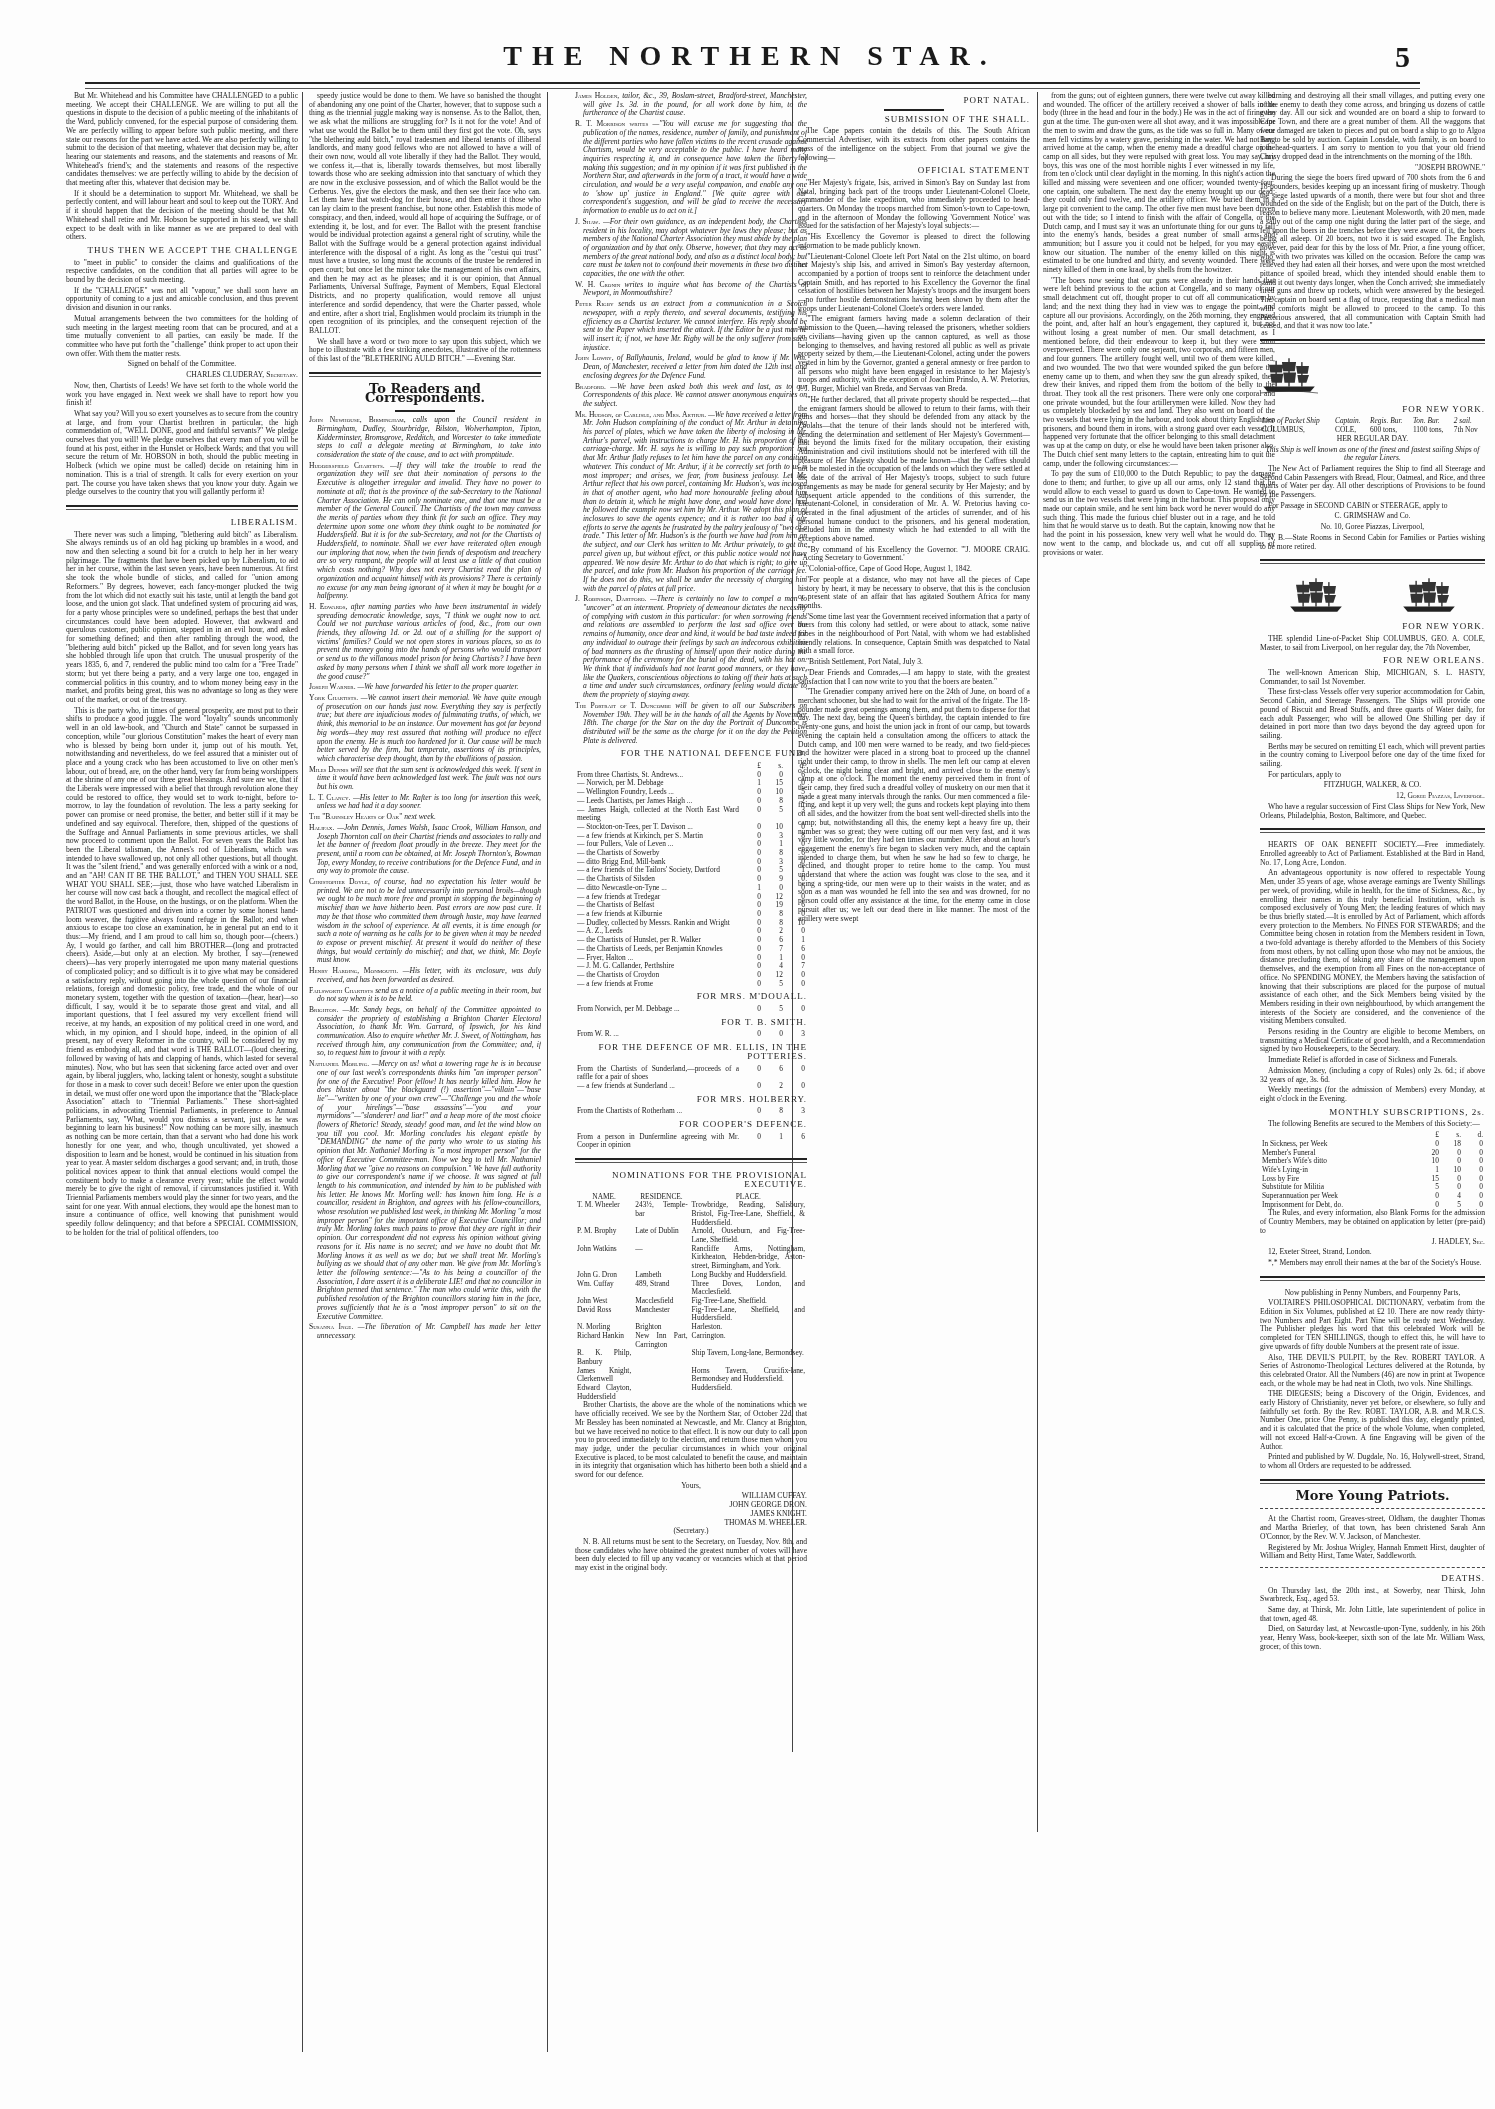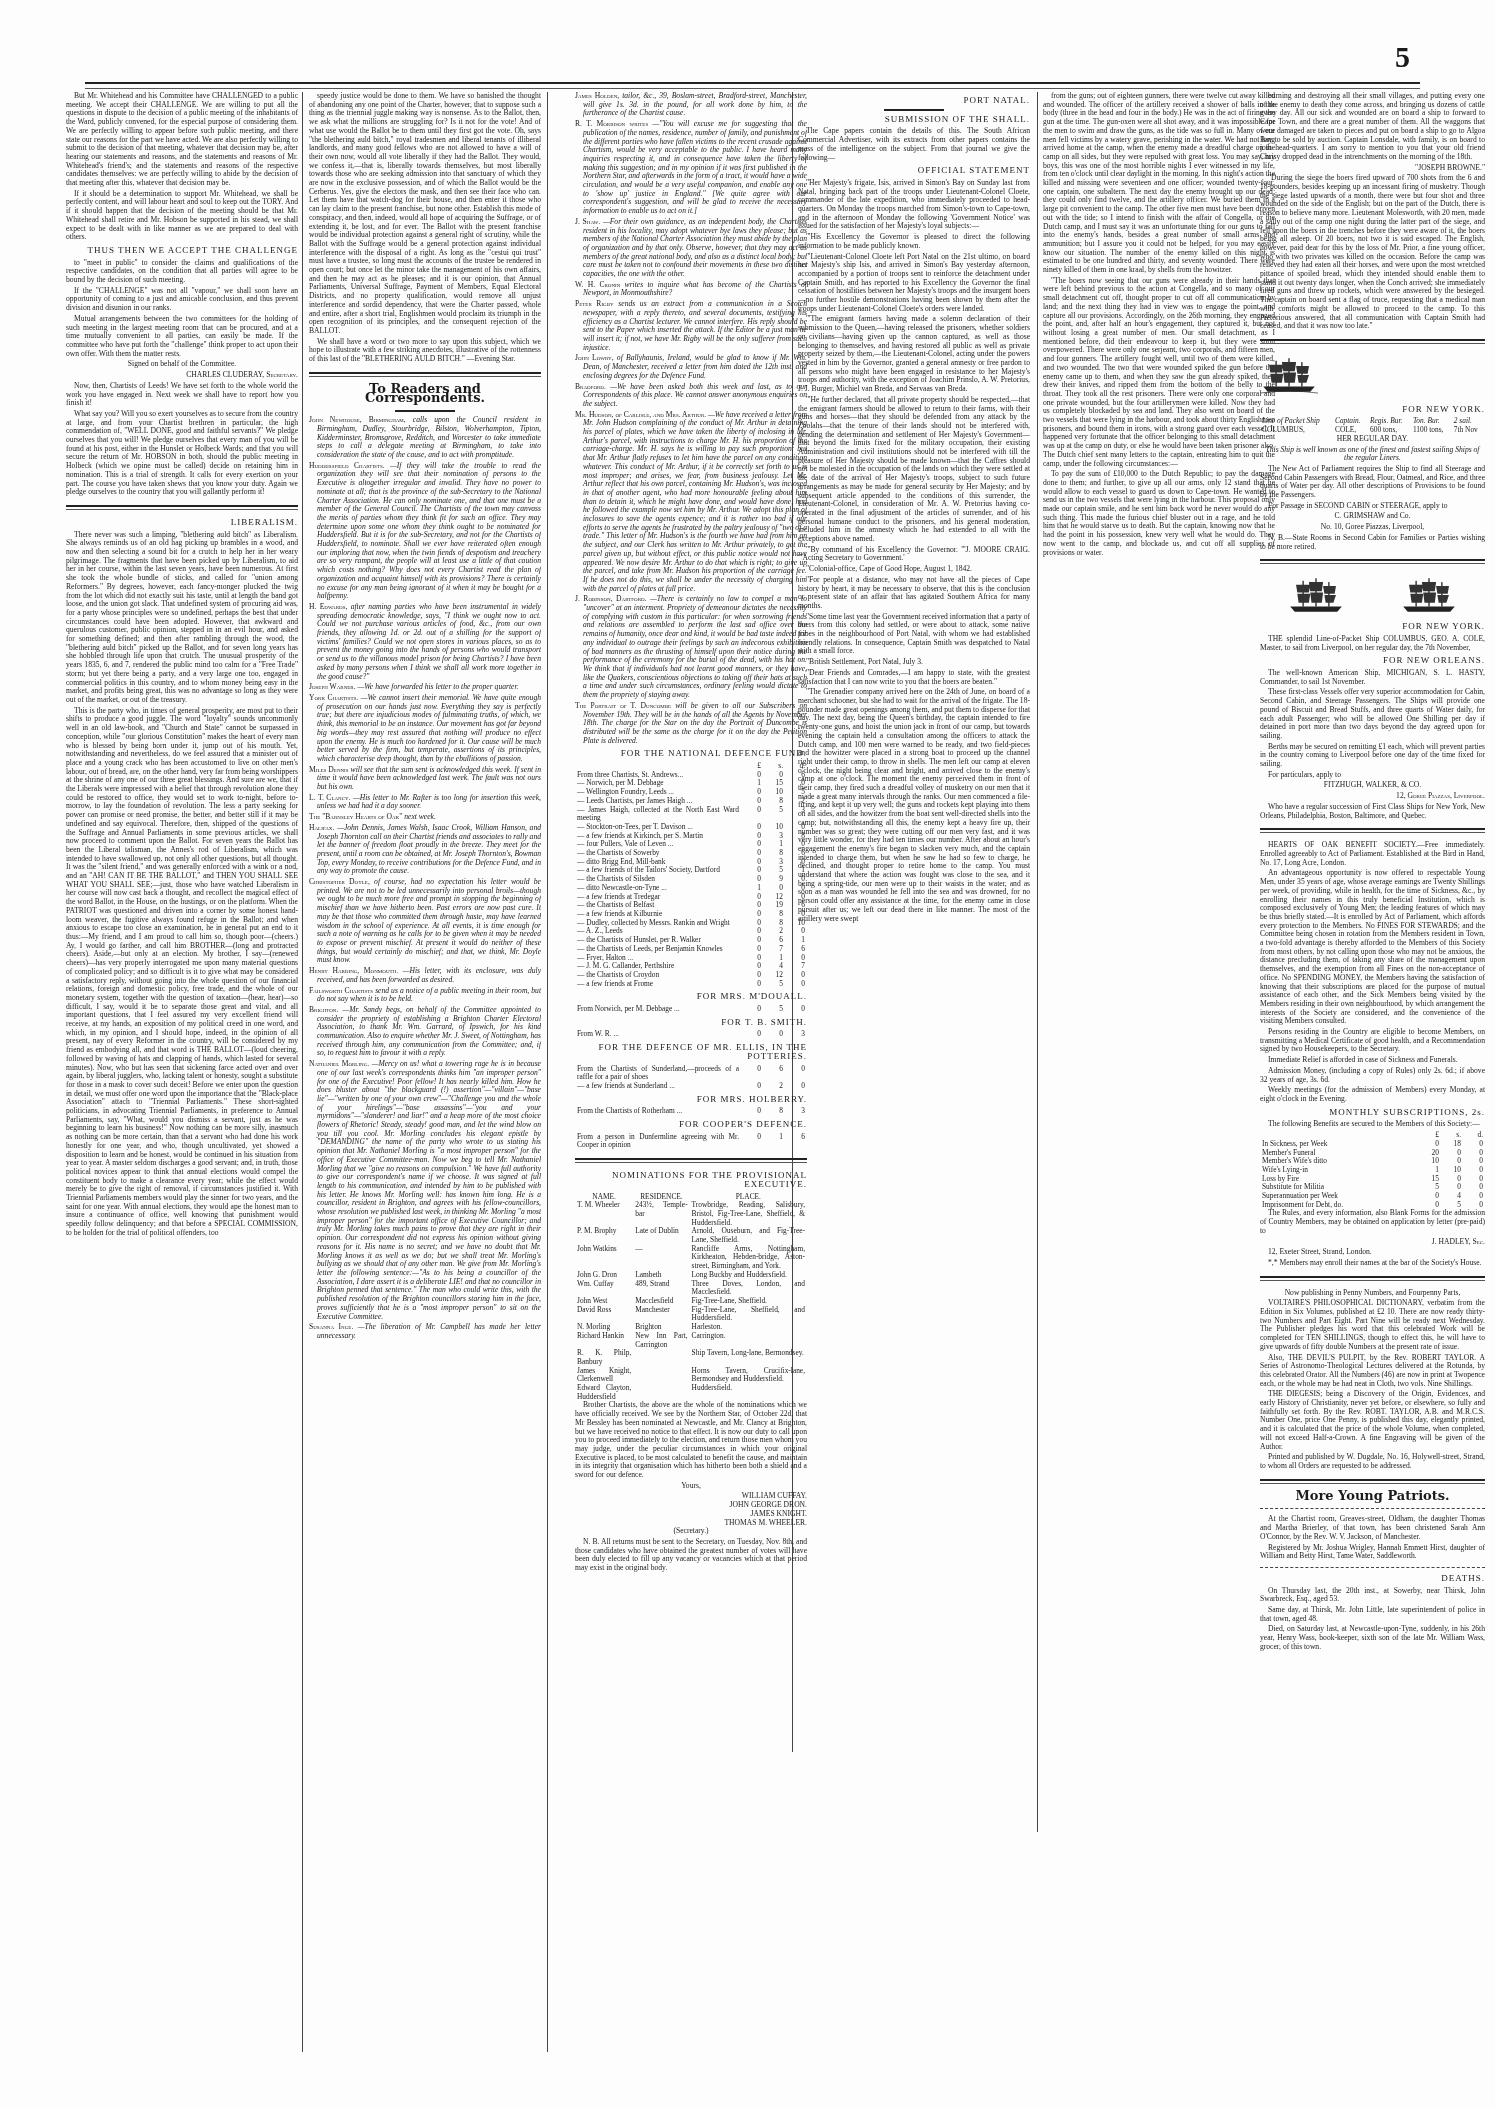--- a/index.html
+++ b/index.html
@@ -23,20 +23,21 @@
   td { padding:0 2px; vertical-align:top; }
   td.n { text-align:right; width:18px; }
   .ship { width:90px; height:60px; margin:6px auto; }
   .ship-row { display:flex; justify-content:space-around; }
   .sig { text-align:right; font-variant:small-caps; }
 </style>
 </head>
 <body>
 
 <div class="masthead">
+  <div class="masthead-title">THE NORTHERN STAR.</div>
   <div class="page-number">5</div>
 </div>
 <div class="rule-top"></div>
 
 <div class="vline" style="left:302px;height:1960px"></div>
 <div class="vline" style="left:547px;height:1960px"></div>
 <div class="vline" style="left:792px;height:1660px"></div>
 <div class="vline" style="left:1037px;height:1740px"></div>
 
 <style>

